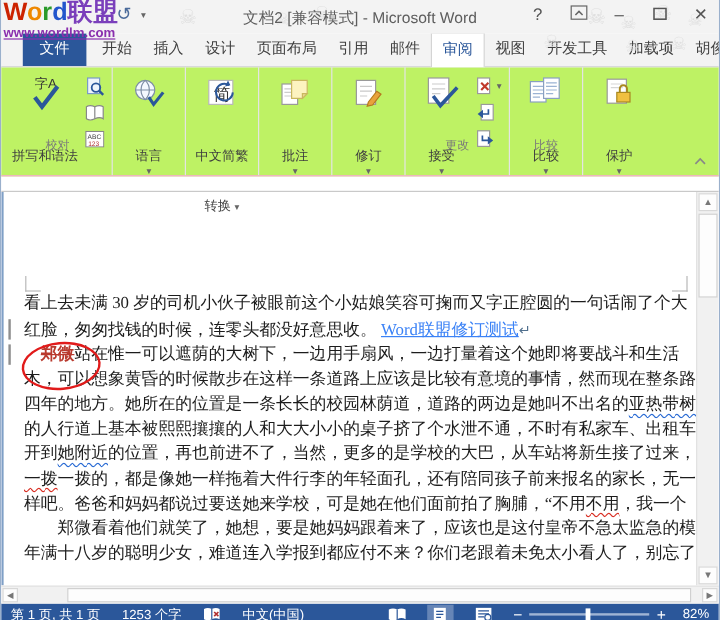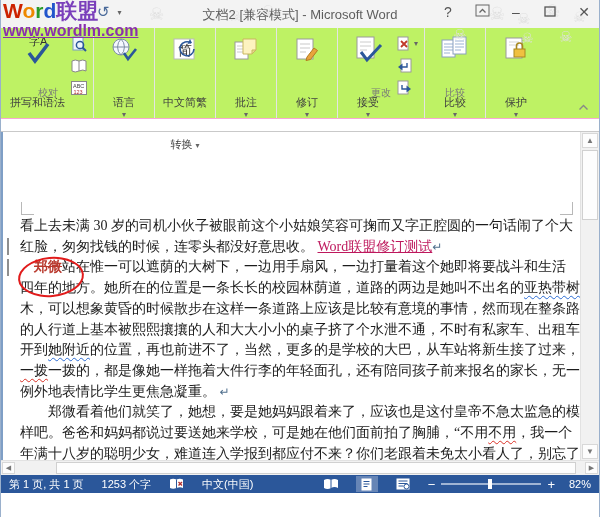--- a/index.html
+++ b/index.html
@@ -11,21 +11,21 @@
   .skull{position:absolute;color:#dfdfdf;z-index:0;pointer-events:none;}
   .title{position:absolute;left:0;right:0;top:6px;text-align:center;font-size:13px;color:#5d5d5d;z-index:1;}
   .wincontrols{position:absolute;right:6px;top:4px;display:flex;gap:16px;align-items:center;z-index:2;color:#555;font-size:14px;}
   .wbtn{width:18px;text-align:center;cursor:default;}
   .qat{position:absolute;left:96px;top:3px;z-index:2;display:flex;align-items:center;gap:8px;}
   .undo{color:#4a6a9a;font-size:15px;}
   .qat-caret{font-size:8px;color:#666;}
   
   .watermark{position:absolute;left:2px;top:0px;z-index:6;line-height:1;}
   .wm-brand{font-size:21px;font-weight:bold;letter-spacing:0px;}
-  .wm-url{font-size:16px;font-weight:bold;color:#8a2fae;text-decoration:underline;margin-top:2px;}
+  .wm-url{font-size:11px;font-weight:bold;color:#8a2fae;text-decoration:underline;margin-top:2px;}
   
   .tabrow{position:relative;height:27px;background:#f3f3f3;display:flex;align-items:flex-end;
           padding-left:18px;border-bottom:1px solid #d9d9d9;z-index:2;}
   .tab{font-size:12.5px;color:#404040;padding:5px 9px 6px;white-space:nowrap;}
   .tab.file{background:#2b579a;color:#fff;padding:5px 14px 6px;margin-right:4px;}
   .tab.active{background:#fff;color:#2b579a;border:1px solid #d4d4d4;border-bottom:none;margin-bottom:-1px;}
   .tab.caret::after{content:" ▾";font-size:8px;color:#666;}
   
   .ribbon{position:relative;height:90px;background:#bef264;border-bottom:1px solid #f9a8d4;
           display:flex;align-items:stretch;padding:0 2px;z-index:1;}
@@ -44,21 +44,21 @@
   .rulerstrip{height:12px;background:#fff;border-bottom:1px solid #c9c9c9;}
   
   .docarea{position:relative;height:328px;background:#fff;overflow:hidden;}
   .leftedge{position:absolute;left:0;top:0;bottom:0;width:2px;background:#7f9fc6;}
   .cornermark{position:absolute;width:12px;height:12px;top:70px;}
   .cornermark.l{left:20px;border-left:1px solid #b8b8b8;border-bottom:1px solid #b8b8b8;}
   .cornermark.r{right:26px;border-right:1px solid #b8b8b8;border-bottom:1px solid #b8b8b8;}
   .doctext{position:absolute;left:19px;top:84px;width:548px;
            font-family:"Liberation Serif",serif;font-size:14px;line-height:20.7px;color:#1c1c1c;}
   .doc-line{white-space:nowrap;}
-  .ins{color:#be185d;text-decoration:underline;}
+  .ins{color:#3b82f6;text-decoration:underline;}
   .del{color:#b93a2e;text-decoration:line-through;font-weight:bold;}
   .mark{color:#51708e;font-size:12px;}
   .sqr{text-decoration:underline wavy #d93025 1px;text-underline-offset:3px;}
   .sqb{text-decoration:underline wavy #2b6cd4 1px;text-underline-offset:3px;}
   .red-circle{position:absolute;left:17px;top:125px;width:62px;height:36px;border:2.5px solid #e11b1b;
               border-radius:50%;transform:rotate(-5deg);}
   .changebar{position:absolute;left:6px;width:2px;height:17px;background:#8f8f8f;}
   
   .vscroll{position:absolute;right:0;top:0;bottom:0;width:18px;background:#f1f1f1;border-left:1px solid #e2e2e2;}
   .vs-up,.vs-down{position:absolute;left:1px;right:1px;height:15px;background:#fdfdfd;border:1px solid #d8d8d8;
@@ -122,20 +122,34 @@
       </span>
       <span class="wbtn">✕</span>
     </div>
 
     <div class="watermark">
       <div class="wm-brand" id="wm-brand"><span style="color: rgb(204, 34, 0);">W</span><span style="color: rgb(238, 136, 0);">o</span><span style="color: rgb(42, 154, 42);">r</span><span style="color: rgb(34, 85, 204);">d</span><span style="color: rgb(122, 63, 187);">联</span><span style="color: rgb(122, 63, 187);">盟</span></div>
       <div class="wm-url">www.wordlm.com</div>
     </div>
   </div>
 
+  <div class="tabrow" id="tabrow">
+      <div class="tab file">文件</div>
+      <div class="tab">开始</div>
+      <div class="tab">插入</div>
+      <div class="tab">设计</div>
+      <div class="tab">页面布局</div>
+      <div class="tab">引用</div>
+      <div class="tab">邮件</div>
+      <div class="tab active">审阅</div>
+      <div class="tab">视图</div>
+      <div class="tab">开发工具</div>
+      <div class="tab">加载项</div>
+      <div class="tab caret">胡俊</div>
+    </div>
 
   <div class="ribbon">
 
     <div class="rgroup">
       <div class="bigbtn">
         <span class="bicon">
           <svg width="32" height="32">
               <text x="7" y="11" font-size="11" fill="#333" font-family="Liberation Sans,sans-serif">字A</text>
               <path d="M7 19 L13 27 L26 10" stroke="#2b579a" stroke-width="3.5" fill="none"></path>
             </svg>
@@ -307,28 +321,27 @@
     <div class="leftedge"></div>
     <div class="cornermark l"></div>
     <div class="cornermark r"></div>
     <div class="changebar" style="top:106px"></div>
     <div class="changebar" style="top:127px"></div>
 
     <div class="doctext" id="doctext">
         <div class="doc-line"><span>看上去未满 30 岁的司机小伙子被眼前这个小姑娘笑容可掬而又字正腔圆的一句话闹了个大</span></div>
         <div class="doc-line"><span>红脸，匆匆找钱的时候，连零头都没好意思收。 </span><span class="ins">Word联盟修订测试</span><span class="mark">↵</span></div>
         <div class="doc-line"><span>　</span><span class="del">郑微</span><span>站在惟一可以遮荫的大树下，一边用手扇风，一边打量着这个她即将要战斗和生活</span></div>
+        <div class="doc-line"><span>木，可以想象黄昏的时候散步在这样一条道路上应该是比较有意境的事情，然而现在整条路</span></div>
         <div class="doc-line"><span>四年的地方。她所在的位置是一条长长的校园林荫道，道路的两边是她叫不出名的</span><span class="sqb">亚热带树</span></div>
-        <div class="doc-line"><span>木，可以想象黄昏的时候散步在这样一条道路上应该是比较有意境的事情，然而现在整条路</span></div>
         <div class="doc-line"><span>的人行道上基本被熙熙攘攘的人和大大小小的桌子挤了个水泄不通，不时有私家车、出租车</span></div>
         <div class="doc-line"><span>开到</span><span class="sqb">她附近</span><span>的位置，再也前进不了，当然，更多的是学校的大巴，从车站将新生接了过来，</span></div>
         <div class="doc-line"><span class="sqr">一拨</span><span>一拨的，都是像她一样拖着大件行李的年轻面孔，还有陪同孩子前来报名的家长，无一</span></div>
-        <div class="doc-line"><span>例外地表情比学生更焦急凝重。 </span><span class="mark">↵</span></div>
+        <div class="doc-line"><span>样吧。爸爸和妈妈都说过要送她来学校，可是她在他们面前拍了胸脯，“不用</span><span class="sqr">不用</span><span>，我一个</span></div>
         <div class="doc-line"><span>　　郑微看着他们就笑了，她想，要是她妈妈跟着来了，应该也是这付皇帝不急太监急的模</span></div>
-        <div class="doc-line"><span>样吧。爸爸和妈妈都说过要送她来学校，可是她在他们面前拍了胸脯，“不用</span><span class="sqr">不用</span><span>，我一个</span></div>
         <div class="doc-line"><span>年满十八岁的聪明少女，难道连入学报到都应付不来？你们老跟着未免太小看人了，别忘了</span></div>
       </div>
 
     <div class="red-circle"></div>
 
     <div class="vscroll">
       <div class="vs-up">▲</div>
       <div class="vs-thumb"></div>
       <div class="vs-down">▼</div>
     </div>

